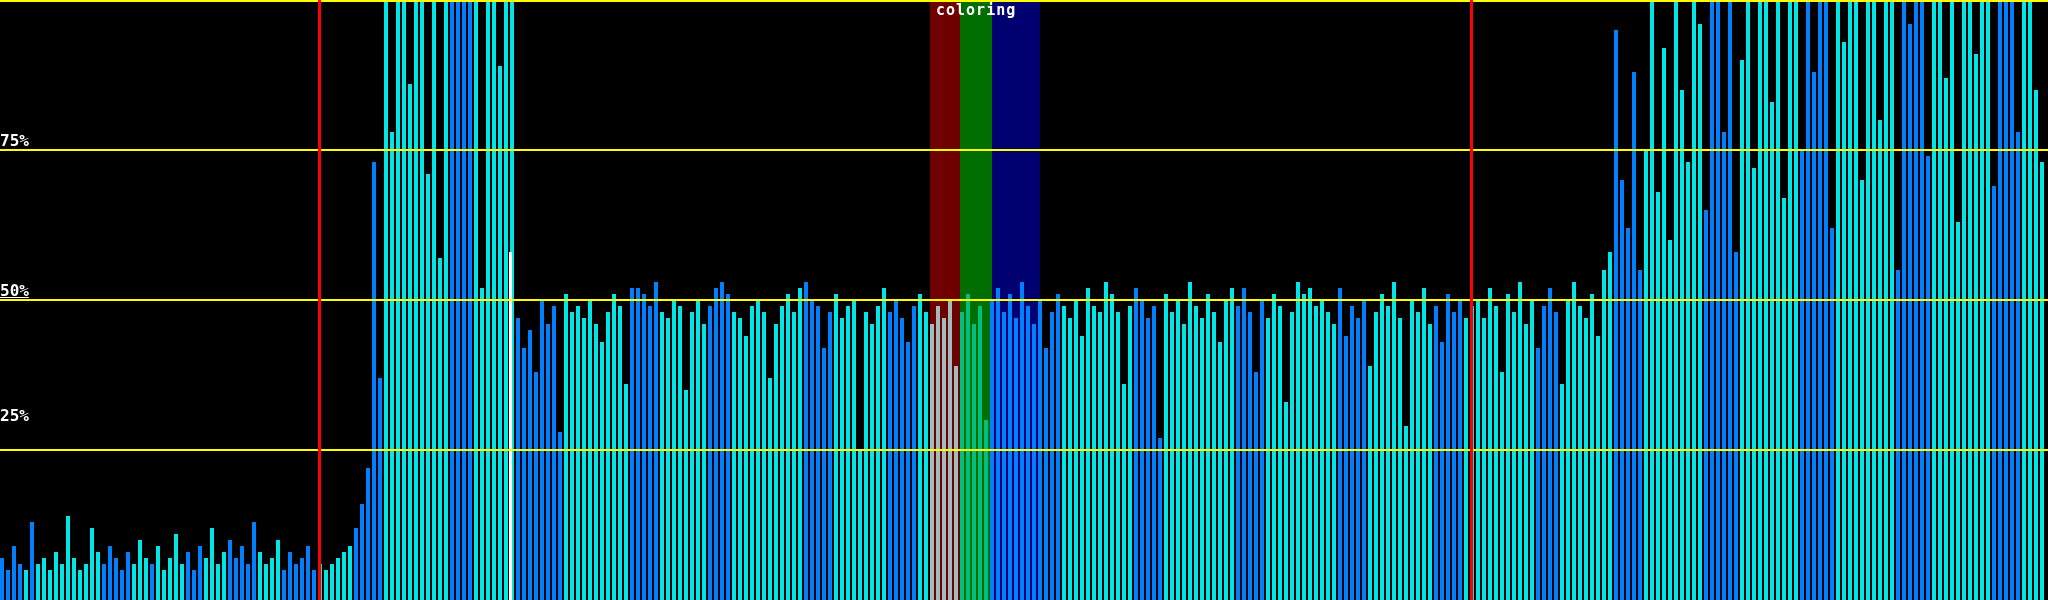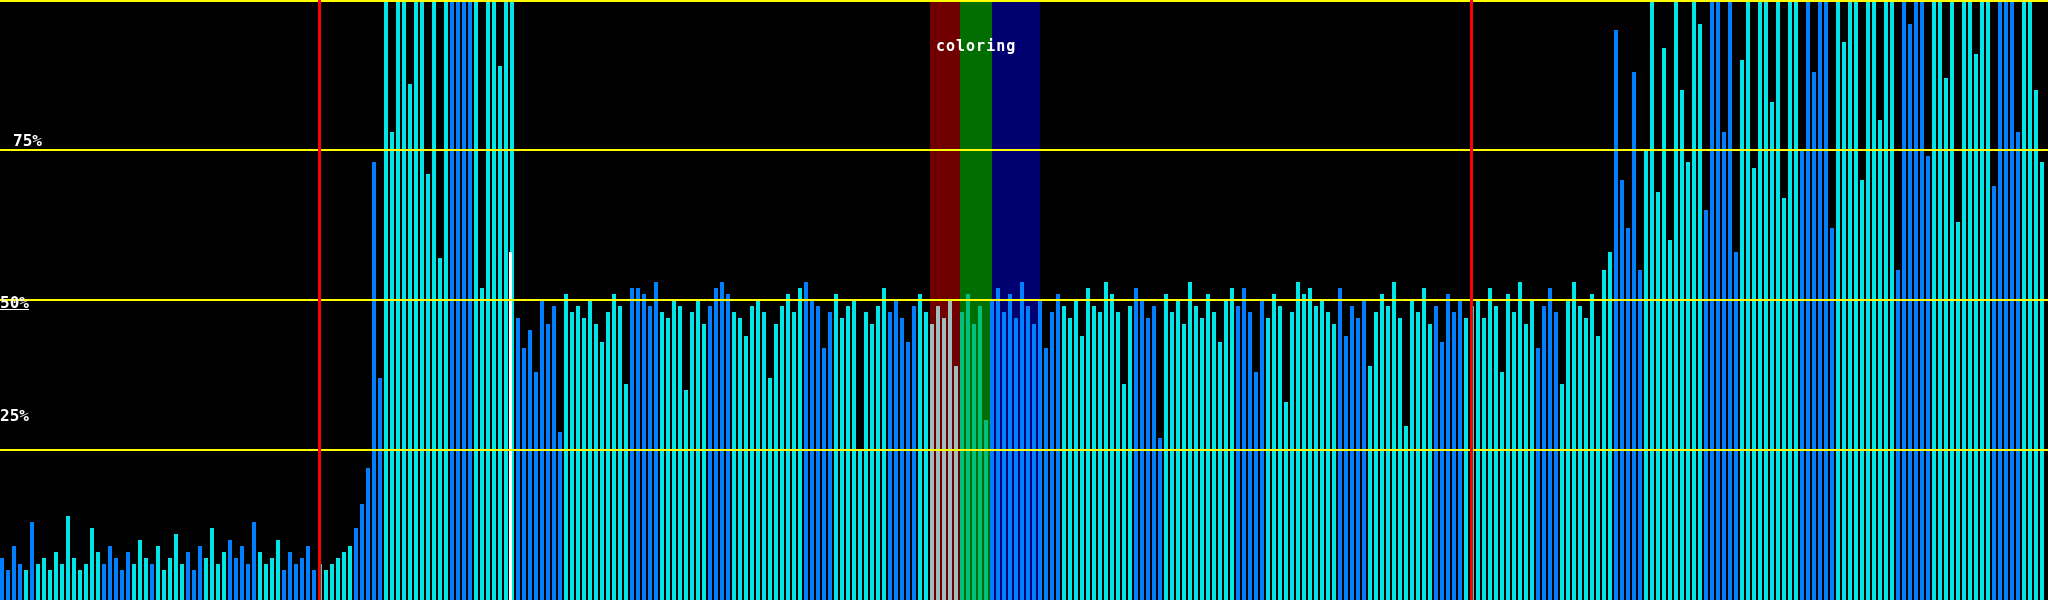--- a/index.html
+++ b/index.html
@@ -363,18 +363,18 @@
       <rect x="2040" y="162" width="4" height="438" fill="#00e6e6"></rect>
       <rect x="509" y="252" width="3" height="348" fill="#ffffff"></rect>
       <rect x="0" y="0" width="2048" height="2" fill="#ffff00"></rect>
       <rect x="0" y="149" width="2048" height="2" fill="#ffff00"></rect>
       <rect x="0" y="299" width="2048" height="2" fill="#ffff00"></rect>
       <rect x="0" y="449" width="2048" height="2" fill="#ffff00"></rect>
       <rect x="318" y="0" width="3" height="600" fill="#ff0000"></rect>
       <rect x="1470" y="0" width="3" height="600" fill="#ff0000"></rect>
     </svg>
 
-  <div class="ylbl" id="ylbl-0" style="top: 133px; margin-left: 13px;">75%</div>
-  <div class="ylbl" id="ylbl-1" style="top: 295px; text-decoration: underline;">50%</div>
+  <div class="ylbl" id="ylbl-0" style="top: 133px;">75%</div>
+  <div class="ylbl" id="ylbl-1" style="top: 283px; text-decoration: underline;">50%</div>
   <div class="ylbl" id="ylbl-2" style="top: 408px;">25%</div>
 
-  <div class="band-lbl" id="band-lbl" style="left: 936px; color: rgb(255, 255, 255); margin-top: 36px;">coloring</div>
+  <div class="band-lbl" id="band-lbl" style="left: 936px; color: rgb(255, 255, 255);">coloring</div>
 </div>
 
 </body></html>

